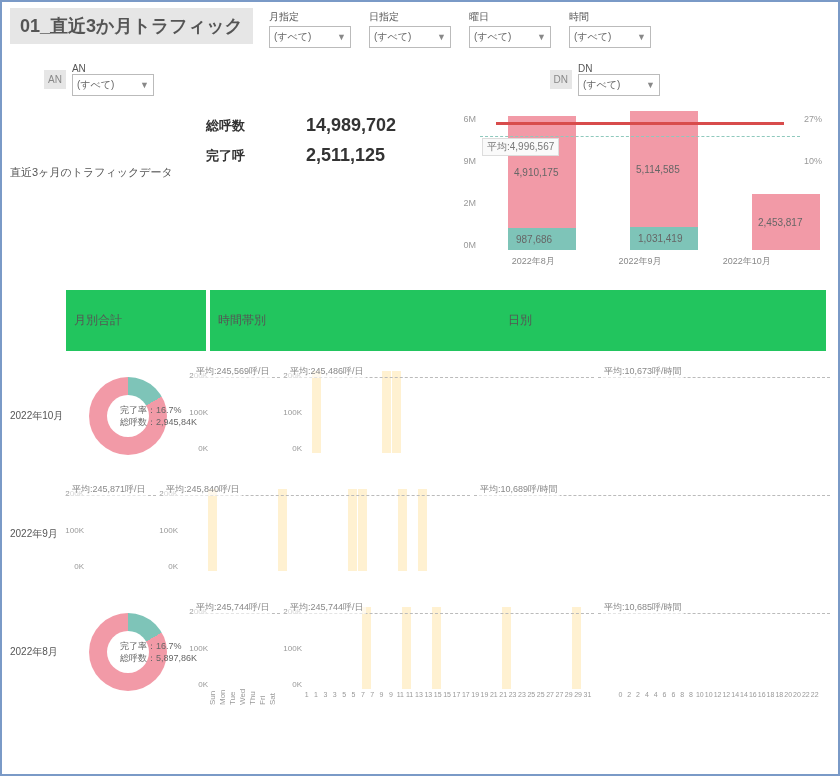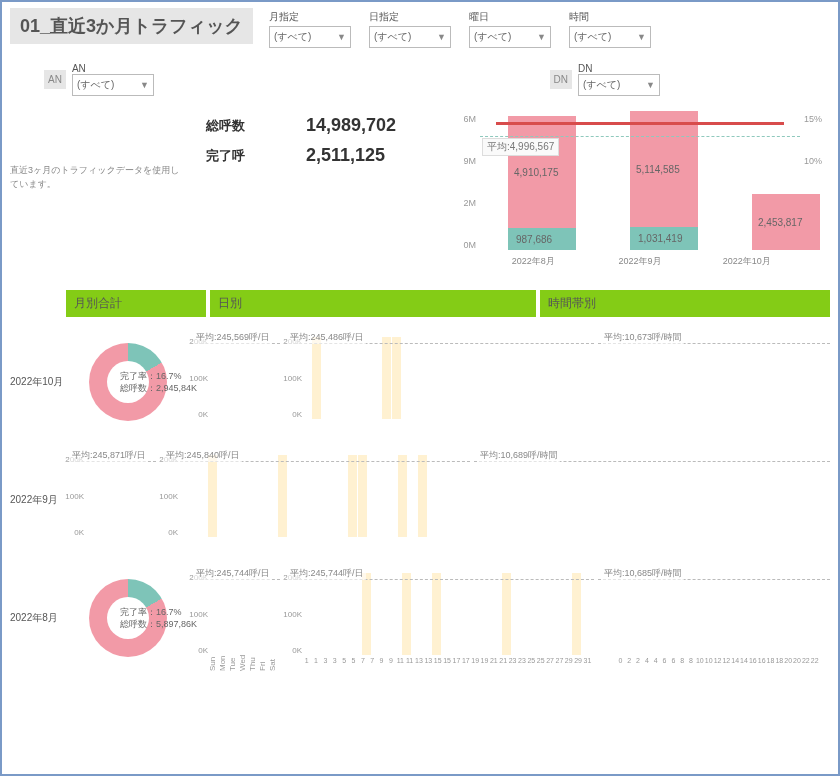--- a/index.html
+++ b/index.html
@@ -19,21 +19,21 @@
   .hdr.summary{width:274px}
   .hdr.monthly{flex:1}
   .summary-zone{display:flex;margin-top:10px}
   .desc-col{width:170px;padding-top:58px;font-size:10px;color:#555;line-height:1.5}
   .kpi-col{width:274px}
   .kpi{display:flex;align-items:center;margin:9px 0}
   .kpi .k{width:100px;font-weight:bold;font-size:13px;color:#333;text-align:left;padding-left:26px}
   .kpi .v{font-size:18px;font-weight:bold;color:#333}
   .monthly-chart{flex:1;position:relative;height:170px}
   .sec-headers{display:flex;margin-top:14px}
-  .sec-headers .c{background:#84cc16;color:#555;font-size:12px;padding:5px 8px}
+  .sec-headers .c{background:#22c55e;color:#555;font-size:12px;padding:22px 8px}
   .w-month{width:88px;margin-right:4px}
   .w-dow{width:90px;margin-right:4px}
   .w-day{width:310px;margin-right:4px}
   .w-hour{flex:1}
   .rows{margin-top:6px}
   .mrow{display:flex;align-items:center;height:118px}
   .rlabel{width:56px;font-size:10px;color:#555;text-align:left}
   .donut-wrap{width:124px;display:flex;flex-direction:column;align-items:center;position:relative}
   .donut{width:78px;height:78px;border-radius:50%;position:relative}
   .donut .hole{position:absolute;inset:18px;background:#fff;border-radius:50%}
@@ -123,41 +123,41 @@
             <span>(すべて)</span>
             <span class="caret">▼</span>
           </div>
       </div>
     </div>
   </div>
 
 
   <div class="summary-zone">
     <div class="desc-col">
-      <div style="font-size:9px;color:#888">直近3ヶ月のトラフィックデータを使用しています。</div>
+      <div style="font-size:11px">直近3ヶ月のトラフィックデータ</div>
     </div>
     <div class="kpi-col">
       <div class="kpi">
           <div class="k">総呼数</div>
           <div class="v">14,989,702</div>
         </div>
       <div class="kpi">
           <div class="k">完了呼</div>
           <div class="v">2,511,125</div>
         </div>
     </div>
     <div class="monthly-chart">
       <div class="mc-y">
         <span>6M</span>
           <span>9M</span>
           <span>2M</span>
           <span>0M</span>
       </div>
       <div class="mc-y2">
-        <span>15%</span>
+        <span>27%</span>
           <span>10%</span>
           <span>5%</span>
           <span>0%</span>
       </div>
       <div class="mc-plot" id="mc-plot">
         <div class="mc-red"></div>
         <div class="mc-avg-line" style="top:22px"></div>
         <div class="mc-avg-box">平均:4,996,567</div>
       <div class="mc-bar" style="left: 28px;">
             <div class="t" style="height:111.29729999999999px"></div>
@@ -181,22 +181,22 @@
         <span>2022年8月</span>
           <span>2022年9月</span>
           <span>2022年10月</span>
       </div>
     </div>
   </div>
 
   <div class="sec-headers">
     <div style="width:56px"></div>
     <div class="c w-month" style="width:124px">月別合計</div>
+    <div class="c w-hour">時間帯別</div>
     <div class="c w-day">日別</div>
-    <div class="c w-hour">時間帯別</div>
   </div>
 
   <div class="rows" id="rows">
       <div class="mrow">
         <div class="rlabel">2022年10月</div>
         <div class="donut-wrap">
           <div class="donut" style="background:conic-gradient(#7ec4b8 0 60deg,#f29aa7 60deg 360deg)">
             <div class="hole"></div>
           </div>
           <div class="donut-txt">完了率：16.7%<br>総呼数：2,945,84K</div>

